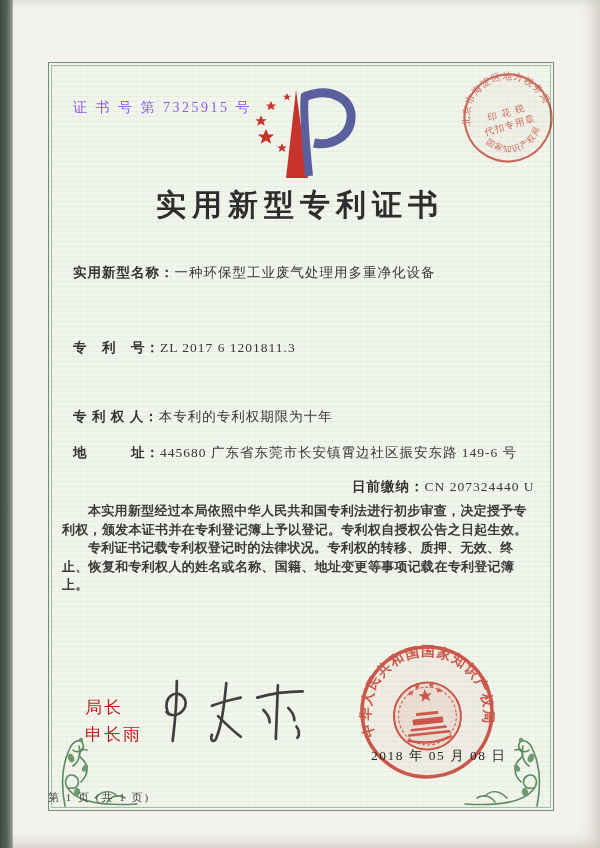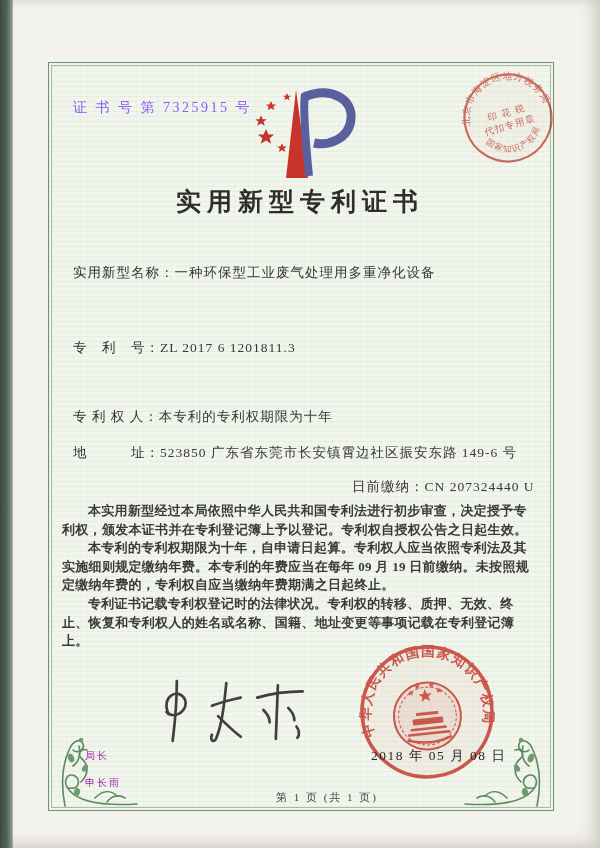--- a/index.html
+++ b/index.html
@@ -17,38 +17,38 @@
   .frame{position:absolute;left:48px;top:62px;width:504px;height:747px;
     border:1.5px solid #6e9271;z-index:1;}
   .frame-inner{position:absolute;inset:2px;border:1px solid #a3bfa1;
     background-color:#f1f5ec;
     background-image:
       repeating-linear-gradient(0deg, rgba(134,176,128,.10) 0 1px, rgba(0,0,0,0) 1px 5px),
       repeating-linear-gradient(90deg, rgba(134,176,128,.05) 0 1px, rgba(0,0,0,0) 1px 7px);}
   .abs{position:absolute;}
   .cert-no{left:73px;top:99px;font-size:14px;letter-spacing:2.5px;color:#8b5cf6;z-index:5;}
   .logo{left:237px;top:84px;z-index:4;}
-  .title{left:48px;width:504px;top:185px;text-align:center;font-size:25px;
+  .title{left:48px;width:504px;top:185px;text-align:center;font-size:30px;
     font-weight:600;letter-spacing:6px;color:#2d2d2d;z-index:5;}
   .row{left:73px;font-size:13.5px;color:#383838;letter-spacing:1px;z-index:5;white-space:nowrap;}
-  .row .lbl{color:#333;}
+  .row .lbl{color:#333;font-weight:bold;}
   .r0{top:264px;} .r1{top:302px;} .r2{top:339px;} .r3{top:376px;}
   .r4{top:408px;} .r5{top:444px;}
   .grant-date{left:73px;top:478px;}
   .grant-no{left:352px;top:478px;}
   .paras{left:62px;top:502px;width:478px;font-size:13px;line-height:18.6px;
     color:#3a3a3a;z-index:5;letter-spacing:.3px;font-weight:bold;}
   .paras p{margin:0;text-indent:2em;}
-  .sig-block{left:85px;top:694px;font-size:10px;color:#a21caf;line-height:27px;z-index:5;letter-spacing:2px;margin-top:48px;}
+  .sig-block{left:85px;top:694px;font-size:17px;color:#b91c1c;line-height:27px;z-index:5;letter-spacing:2px;}
   .sig-svg{left:150px;top:672px;z-index:6;}
   .seal{left:356px;top:641px;z-index:7;opacity:.88;mix-blend-mode:multiply;transform:rotate(-6deg);}
   .seal-date{left:371px;top:747px;font-size:13.5px;color:#272727;letter-spacing:1.5px;z-index:8;}
   .tax-stamp{left:461px;top:71px;z-index:9;opacity:.8;mix-blend-mode:multiply;transform:rotate(-16deg);}
-  .footer{left:48px;width:472px;top:790px;text-align:center;font-size:11px;
-    letter-spacing:2px;color:#444;z-index:5;margin-left:43px;}
+  .footer{left:48px;width:472px;top:790px;font-size:11px;
+    letter-spacing:2px;color:#444;z-index:5;}
   .flourish-l{left:51px;top:720px;z-index:3;}
   .flourish-r{left:463px;top:720px;z-index:3;transform:scaleX(-1);}
 </style>
 </head>
 <body>
 
 <div class="page">
 
   <div class="binding"></div>
 
@@ -123,27 +123,26 @@
     </text>
     <text x="40" y="38" font-size="8" fill="#cf4a40" text-anchor="middle" letter-spacing="1">印 花 税</text>
     <text x="40" y="49" font-size="8" fill="#cf4a40" text-anchor="middle" letter-spacing="1">代扣专用章</text>
   </svg>
 
   <div class="abs title">实用新型专利证书</div>
 
   <div class="abs row r0"><span class="lbl">实用新型名称：</span><span>一种环保型工业废气处理用多重净化设备</span></div>
   <div class="abs row r2"><span class="lbl">专　利　号：</span><span>ZL 2017 6 1201811.3</span></div>
   <div class="abs row r4"><span class="lbl">专 利 权 人：</span><span>本专利的专利权期限为十年</span></div>
-  <div class="abs row r5"><span class="lbl">地　　　址：</span><span>523850 广东省东莞市长安镇霄边社区振安东路 149-6 号</span></div>
+  <div class="abs row r5"><span class="lbl">地　　　址：</span><span>445680 广东省东莞市长安镇霄边社区振安东路 149-6 号</span></div>
 
   <div class="abs row grant-no"><span class="lbl">日前缴纳：</span><span>CN 207324440 U</span></div>
 
   <div class="abs paras">
     <p>本实用新型经过本局依照中华人民共和国专利法进行初步审查，决定授予专利权，颁发本证书并在专利登记簿上予以登记。专利权自授权公告之日起生效。</p>
-    <p>本专利的专利权期限为十年，自申请日起算。专利权人应当依照专利法及其实施细则规定缴纳年费。本专利的年费应当在每年 09 月 19 日前缴纳。未按照规定缴纳年费的，专利权自应当缴纳年费期满之日起终止。</p>
     <p>专利证书记载专利权登记时的法律状况。专利权的转移、质押、无效、终止、恢复和专利权人的姓名或名称、国籍、地址变更等事项记载在专利登记簿上。</p>
   </div>
 
   <div class="abs sig-block">
     <div>局长</div>
     <div>申长雨</div>
   </div>
 
   <svg class="abs sig-svg" width="165" height="78" viewBox="0 0 160 70">
     <g stroke="#3f3f3f" fill="none" stroke-width="2.6" stroke-linecap="round">

